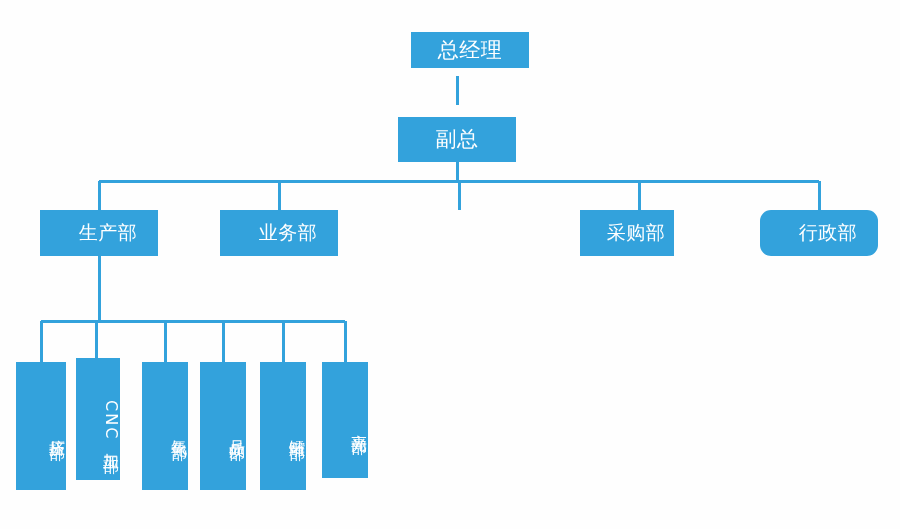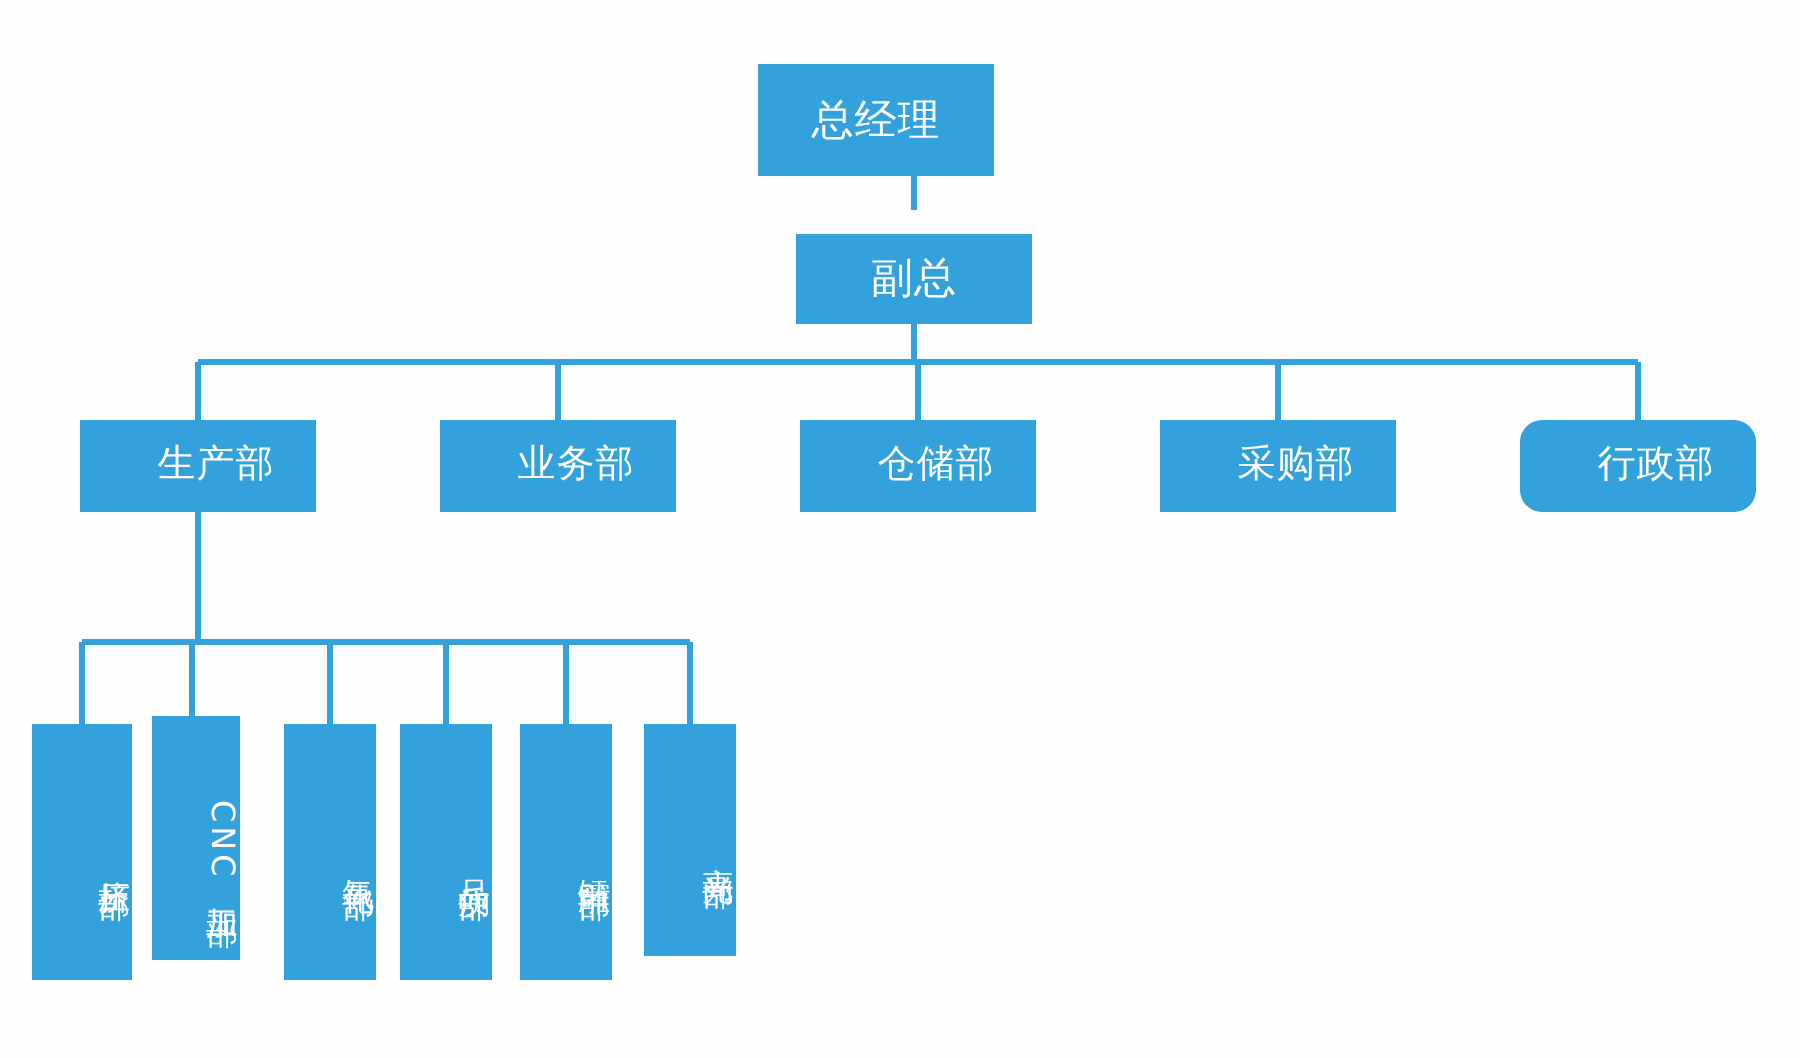--- a/index.html
+++ b/index.html
@@ -81,41 +81,38 @@
       <line x1="41" y1="321" x2="345" y2="321"></line>
       <line x1="41" y1="321" x2="41" y2="362"></line>
       <line x1="96" y1="321" x2="96" y2="358"></line>
       <line x1="165" y1="321" x2="165" y2="362"></line>
       <line x1="223" y1="321" x2="223" y2="362"></line>
       <line x1="283" y1="321" x2="283" y2="362"></line>
       <line x1="345" y1="321" x2="345" y2="362"></line>
     </g>
   </svg>
 
-  <div class="node level-1" style="left:379px; top:32px; width:118px; height:56px;text-align:center;">
+  <div class="node level-1" style="left:411px; top:32px; width:118px; height:36px;text-align:center;">
     <span class="node-label">总经理</span>
   </div>
 
   <div class="node level-2" style="left:398px; top:105px; width:118px; height:45px;margin-top:12px;">
     <span class="node-label">副总</span>
   </div>
 
   <div class="node level-3" style="left:40px; top:210px; width:118px; height:46px;">
     <span class="node-label">生产部</span>
   </div>
 
   <div class="node level-3" style="left:220px; top:210px; width:118px; height:46px;">
     <span class="node-label">业务部</span>
   </div>
 
-  <div class="node level-3" style="left:400px; top:210px; width:118px; height:46px;">
-    <span class="node-label">仓储部</span>
-  </div>
 
-  <div class="node level-3" style="left:580px; top:210px; width:118px; height:46px;">
+  <div class="node level-3" style="left:580px; top:210px; width:94px; height:46px;">
     <span class="node-label">采购部</span>
   </div>
 
   <div class="node level-3" style="left:760px; top:210px; width:118px; height:46px;border-radius:11px;">
     <span class="node-label">行政部</span>
   </div>
 
   <div class="node level-4 vertical" style="left:16px; top:362px; width:50px; height:128px;">
     <span class="node-label">挤压部</span>
   </div>

